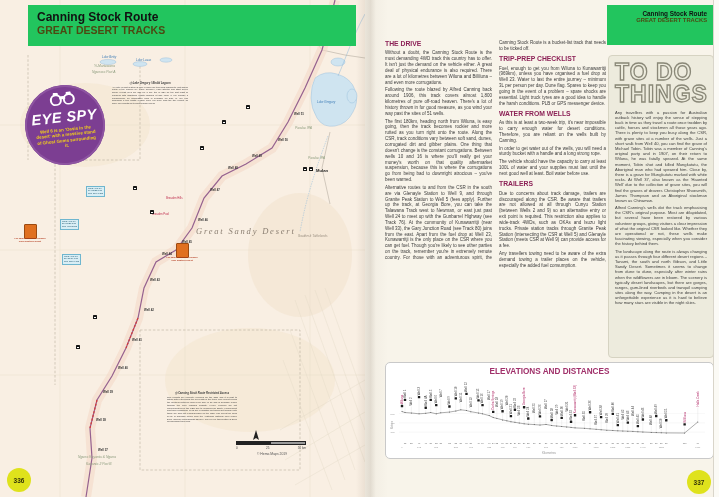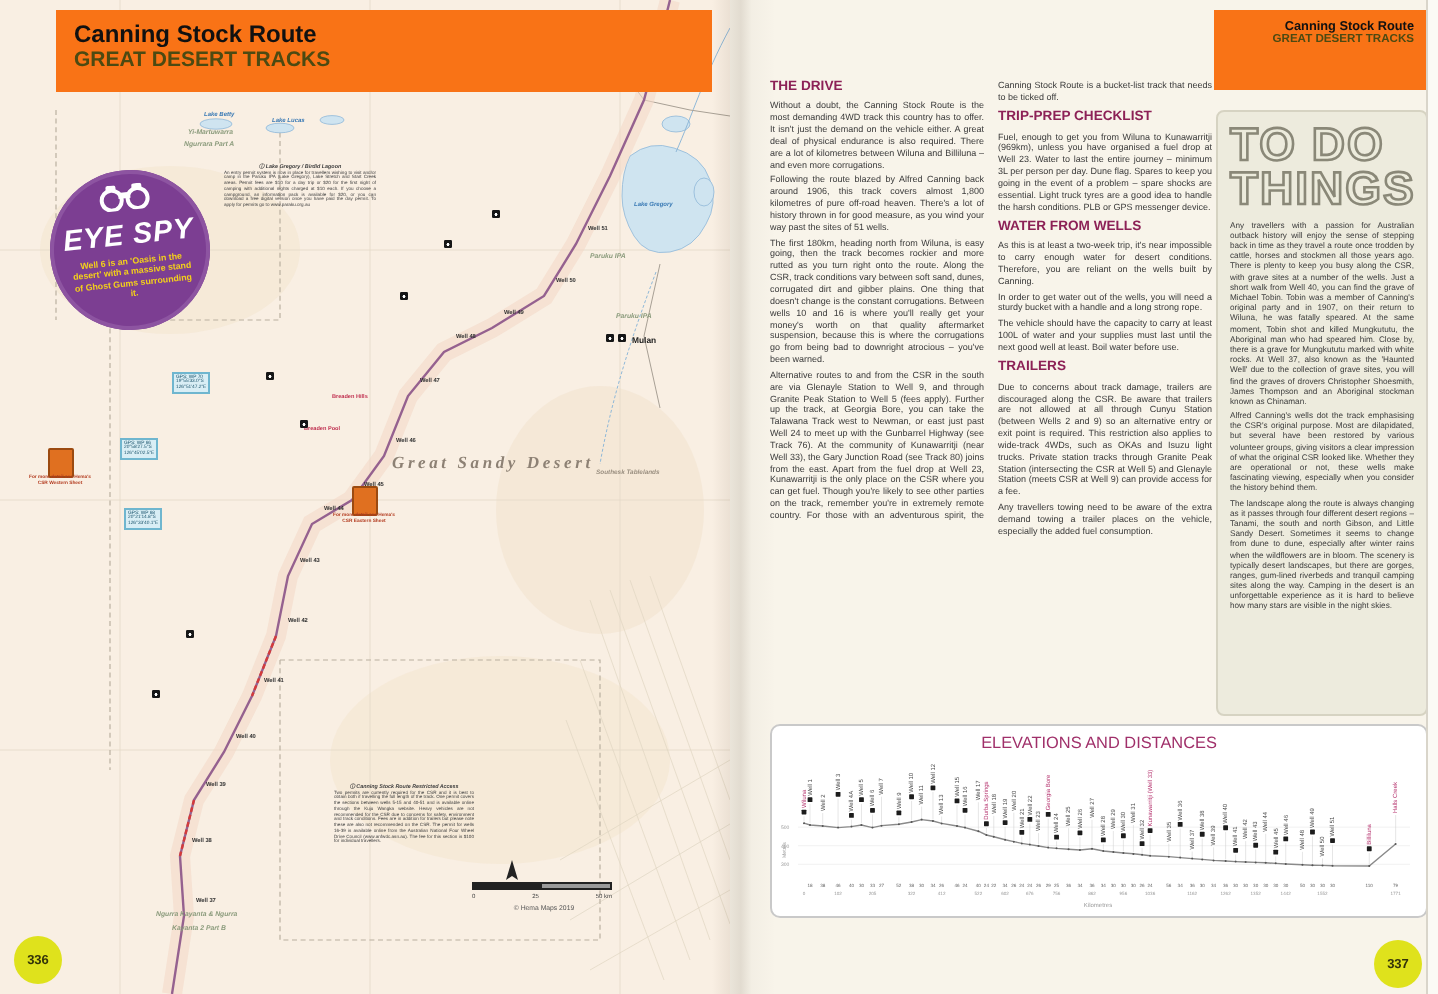--- a/index.html
+++ b/index.html
@@ -2,42 +2,42 @@
 <html><head>
 <meta charset="utf-8">
 <style>
   html,body{margin:0;padding:0;}
   body{width:719px;height:497px;position:relative;overflow:hidden;
        font-family:"Liberation Sans",sans-serif;background:#efece3;}
   #spread{position:absolute;left:0;top:0;width:719px;height:497px;background:#f8f4ea;}
   
   #map-page{position:absolute;left:0;top:0;width:365px;height:497px;background:#f9efe3;}
   #map-svg{position:absolute;left:0;top:0;}
-  .ml{position:absolute;white-space:nowrap;transform:translate(0,-50%);color:#6b6258;font-size:3px;font-weight:bold;}
+  .ml{position:absolute;white-space:nowrap;transform:translate(0,-50%);color:#6b6258;font-size:3px;}
   .ml.place{font-size:3.2px;color:#3a3a3a;}
   .ml.town{font-weight:bold;font-size:4.2px;color:#1d1d1d;}
   .ml.area{color:#8b9b7c;font-size:3.4px;font-style:italic;}
   .ml.area2{color:#9a8f80;font-size:3.2px;font-style:italic;}
   .ml.desert{font-family:"Liberation Serif",serif;font-style:italic;font-size:8.5px;
              letter-spacing:1.8px;color:#8d8174;}
   .ml.lake{color:#3a7ab5;font-size:3px;font-style:italic;}
   .ml.red{color:#c03050;font-size:2.8px;}
   .ml.well{color:#333;font-size:2.9px;font-weight:bold;}
   .wp{position:absolute;background:#d9eef5;border:0.5px solid #6fb6cf;padding:0.5px 1px;
       font-size:2.4px;line-height:1.15;color:#19526b;white-space:nowrap;}
   .camp{position:absolute;width:4px;height:4px;background:#161616;border-radius:0.6px;
         background-image:radial-gradient(circle at 50% 55%,#fff 0 0.7px,#161616 0.8px);}
   .infobox{position:absolute;font-size:2.3px;line-height:1.2;color:#3d3d3d;text-align:justify;}
   .infobox b{display:block;text-align:center;font-size:2.7px;font-style:italic;margin-bottom:0.5px;}
   .warnbox{position:absolute;width:11px;height:13px;background:#e07020;border:0.6px solid #9c4a10;
            border-radius:1px;}
   .warncap{position:absolute;width:36px;font-size:2.4px;line-height:1.15;color:#b33c20;
            text-align:center;font-weight:bold;}
   
-  .banner{position:absolute;background:#f97316;padding:5px 9px;box-sizing:border-box;}
+  .banner{position:absolute;background:#22c55e;padding:5px 9px;box-sizing:border-box;}
   .banner .t1{font-weight:bold;color:#111;}
   .banner .t2{font-weight:bold;color:#4c4a12;}
   #banner-left{left:28px;top:5px;width:328px;height:41px;}
   #banner-left .t1{font-size:12px;}
   #banner-left .t2{font-size:10.5px;}
   #banner-right{left:607px;top:5px;width:107px;height:40px;text-align:right;padding:5px 7px;}
   #banner-right .t1{font-size:6.4px;}
   #banner-right .t2{font-size:5.8px;}
   
   #eyespy{position:absolute;left:25px;top:85px;width:80px;height:80px;border-radius:50%;
@@ -78,21 +78,21 @@
   
   #things{position:absolute;left:608px;top:55px;width:106px;height:303px;background:#edebdd;
           border:0.6px solid #d6d3c2;border-radius:4px;padding:6px 6px;box-sizing:border-box;}
   .things-title{font-weight:bold;font-size:23px;line-height:0.95;letter-spacing:1px;
                 color:rgba(237,235,221,0.05);-webkit-text-stroke:1.3px #8a8878;}
   #things-body{margin-top:4px;font-size:4.1px;line-height:1.27;color:#3c3c3c;text-align:justify;}
   #things-body p{margin:0 0 2px;}
   
   #elev{position:absolute;left:385px;top:362px;width:329px;height:97px;background:#fff;
         border:1px solid #c9c9c9;border-radius:5px;box-sizing:border-box;}
-  #elev h4{margin:4px 0 0;text-align:center;font-size:8.2px;font-weight:normal;color:#a0306a;}
+  #elev h4{margin:4px 0 0;text-align:center;font-size:8.2px;font-weight:bold;color:#a0306a;}
 </style>
 </head>
 <body>
 
 <div id="spread">
 
   <div id="map-page">
     <svg id="map-svg" width="365" height="497" viewBox="0 0 365 497">
       <rect x="0" y="0" width="365" height="497" fill="#f9efe3"></rect>
       <ellipse cx="85" cy="125" rx="65" ry="42" fill="#f4e6d0" opacity="0.6"></ellipse>

